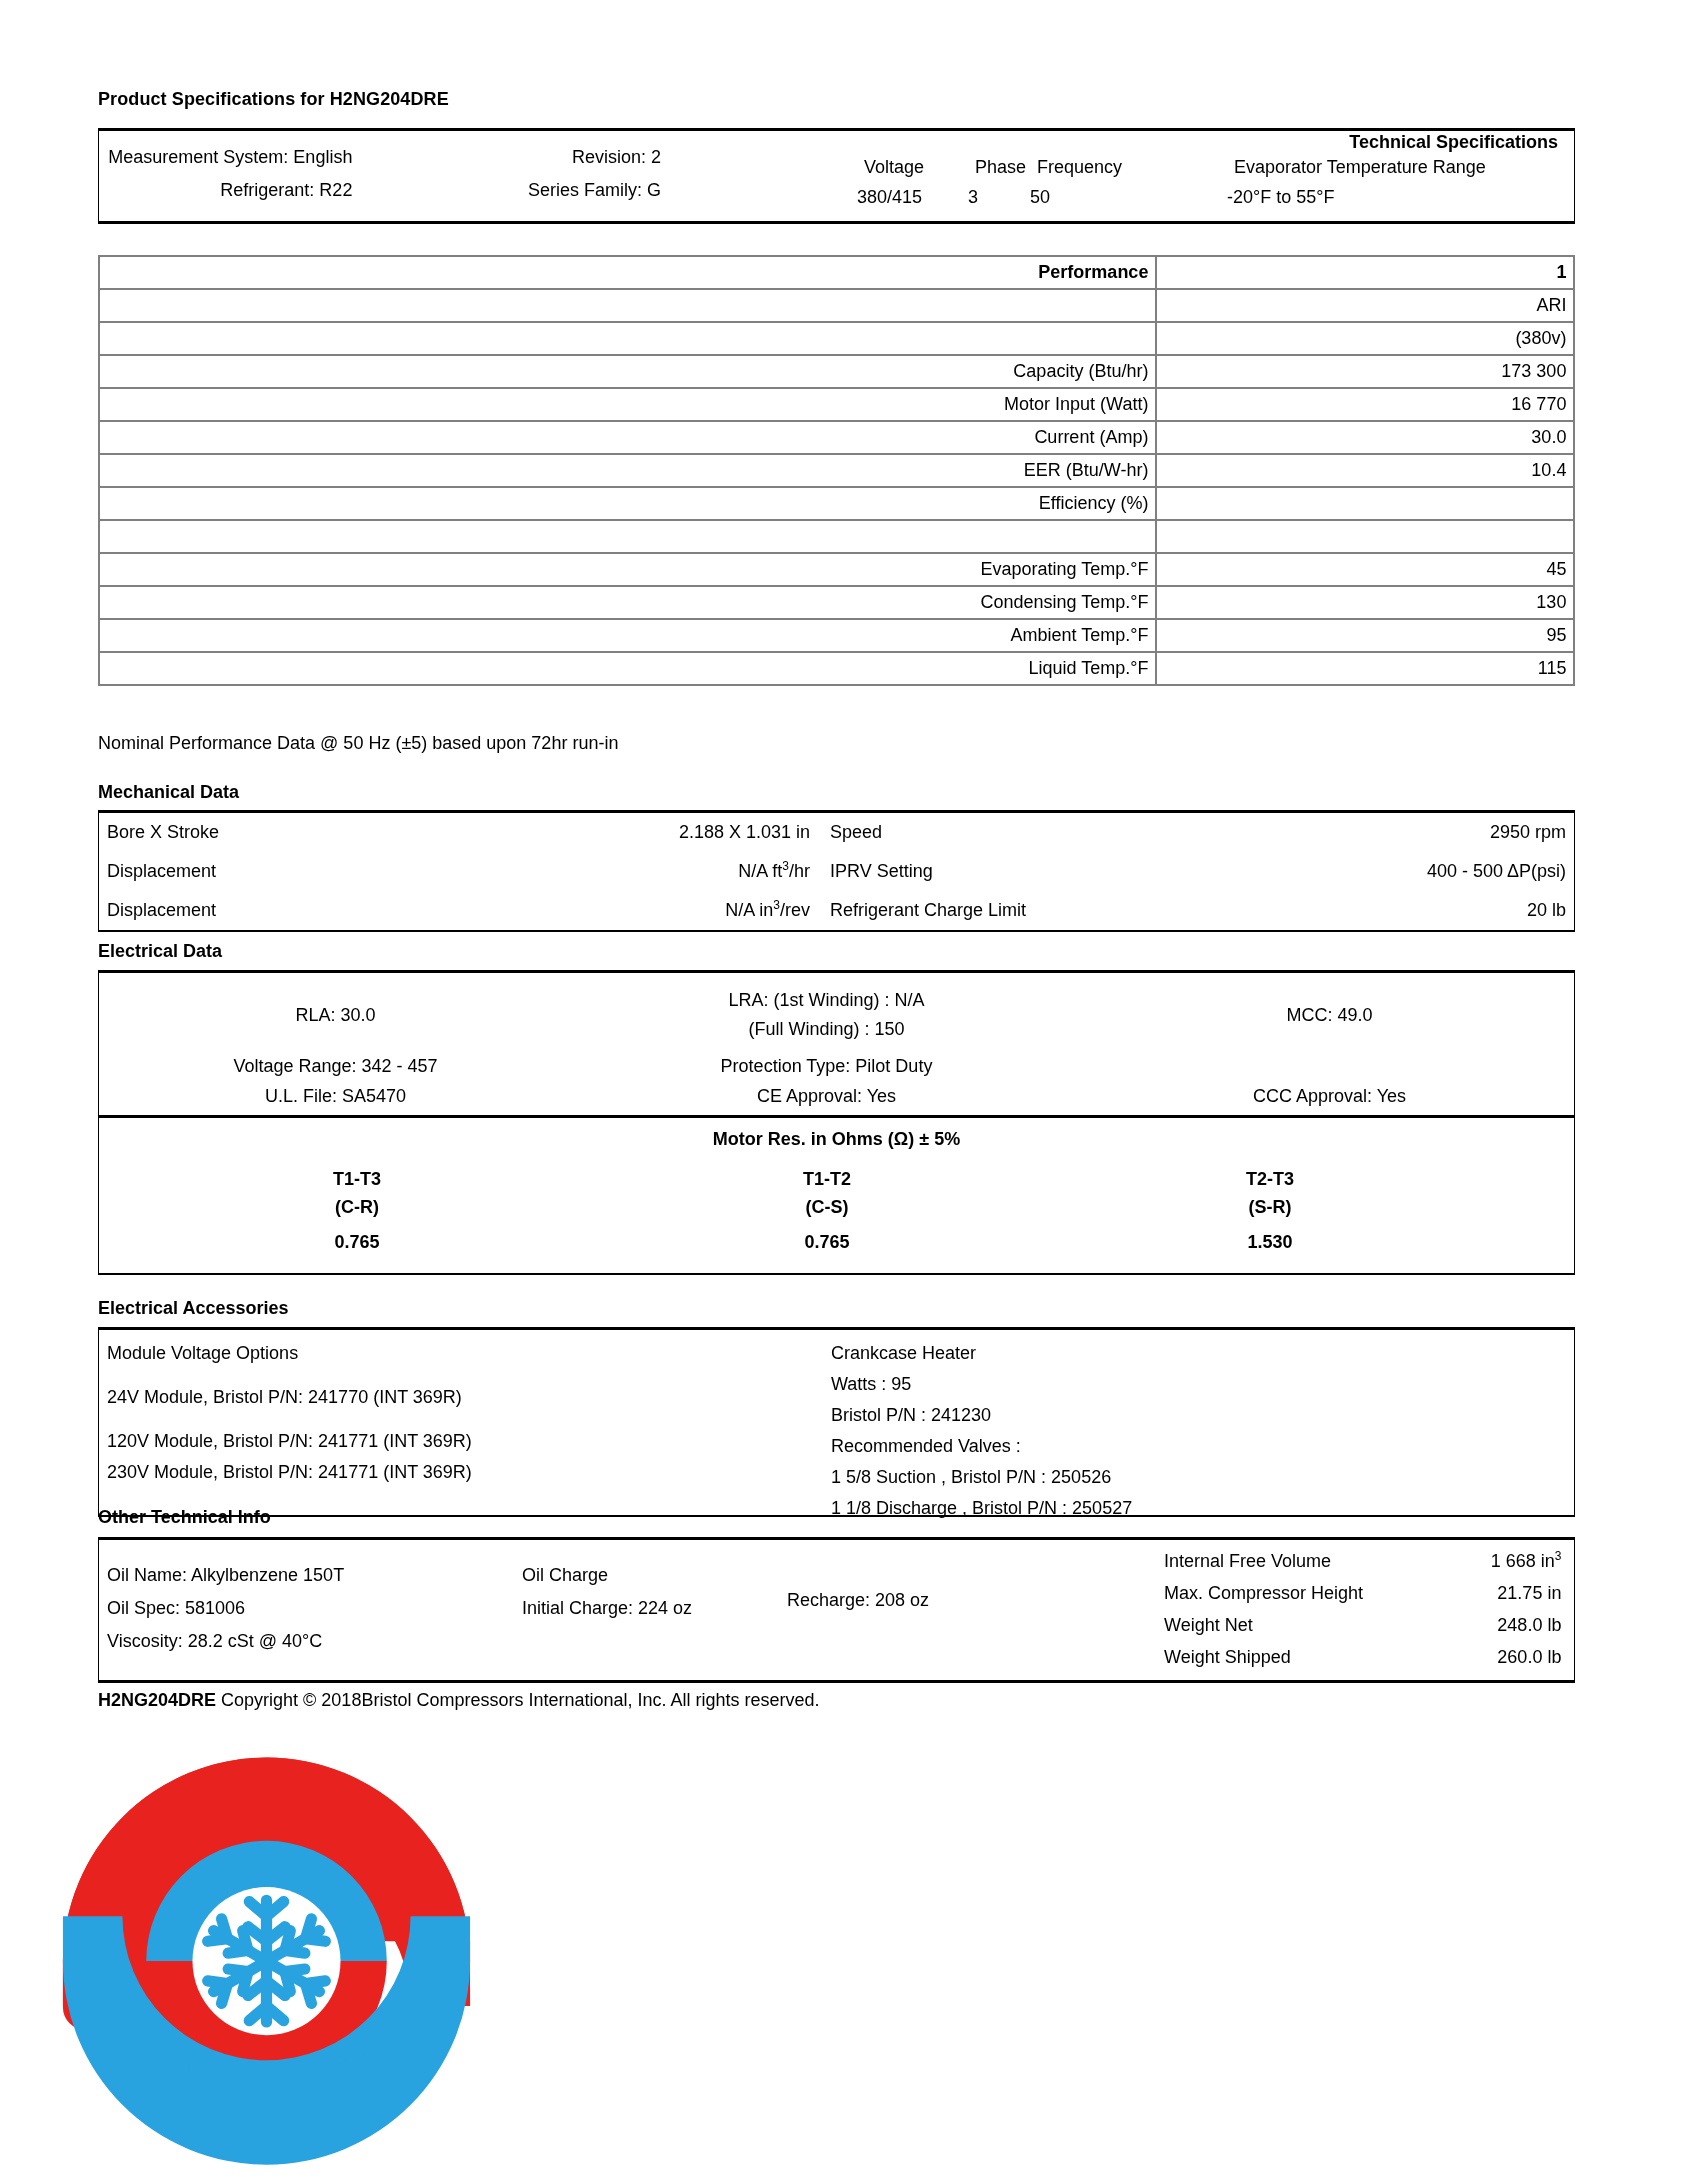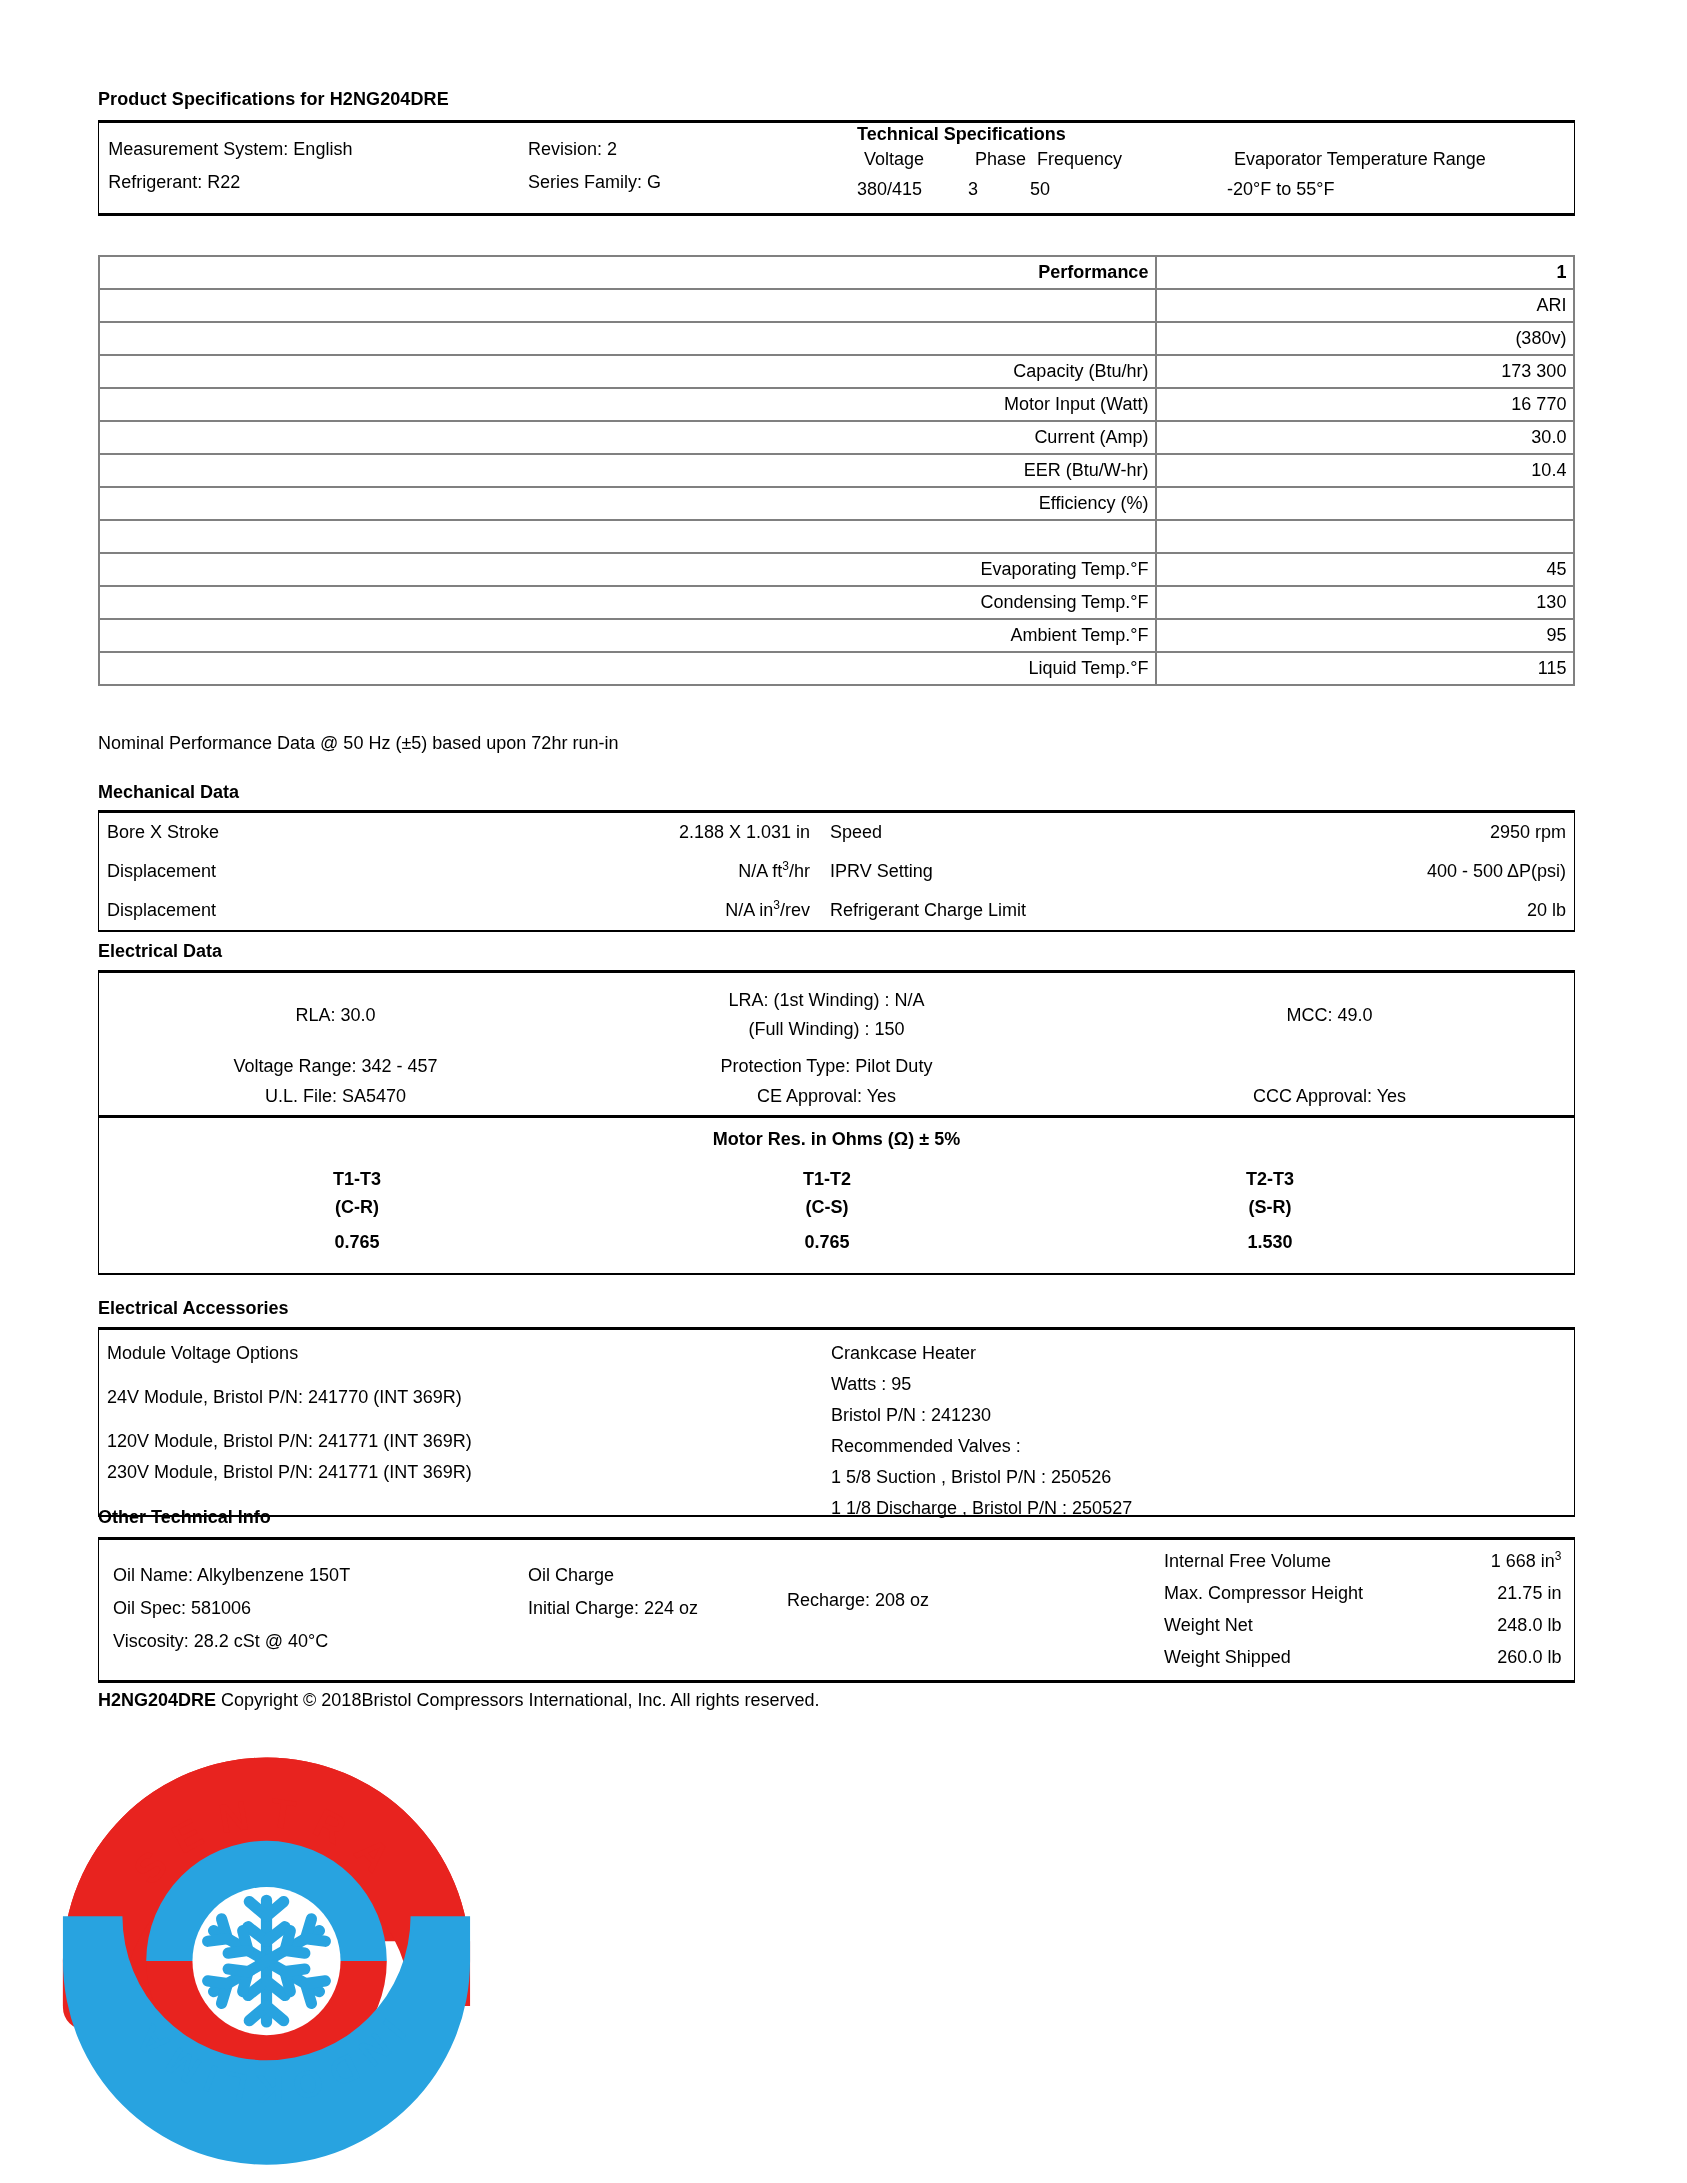--- a/index.html
+++ b/index.html
@@ -40,28 +40,29 @@
   .note {
     position: absolute;
     left: 98px;
     font-size: 18px;
   }
 
   
   .header-box {
     position: absolute;
     left: 98px;
-    top: 120px;
+    top: 128px;
     width: 1477px;
     height: 96px;
     border-top: 3.3px solid #000;
     border-bottom: 3.3px solid #000;
     border-left: 1.3px solid #000;
     border-right: 1.3px solid #000;
     box-sizing: border-box;
+    text-align: right;
   }
   .hdr-col-a { position: absolute; left: 9.3px;  top: 10px; font-size: 18px; line-height: 33px;}
   .hdr-col-b { position: absolute; left: 429px; top: 10px; font-size: 18px; line-height: 33px;}
   .hdr-col-c { position: absolute; left: 758px; top: 1.3px; font-size: 18px; }
   .hdr-col-c .ts-title { font-weight: bold; font-size: 18px; display:block; margin-bottom: 4px;}
   .ts-grid { position: relative; width: 701px; height: 53px; }
   .ts-cell { position: absolute; font-size: 18px; white-space: nowrap;}
   .ts-c1 { left: 0px; }
   .ts-c2 { left: 111px; }
   .ts-c3 { left: 173px; }
@@ -184,21 +185,21 @@
     height: 146px;
     border-top: 3.3px solid #000;
     border-bottom: 3.3px solid #000;
     border-left: 1.3px solid #000;
     border-right: 1.3px solid #000;
     box-sizing: border-box;
   }
   .oti-c1 { position:absolute; left: 8px;  top: 18.5px; font-size: 18px; }
   .oti-c2 { position:absolute; left: 423px; top: 18.5px; font-size: 18px; }
   .oti-c3 { position:absolute; left: 688px; top: 50px; font-size: 18px; }
-  .oti-c1 div, .oti-c2 div { height: 33px; line-height: 33px; white-space: nowrap; margin-left: 6px;}
+  .oti-c1 div, .oti-c2 div { height: 33px; line-height: 33px; white-space: nowrap;}
   .oti-r  { position:absolute; left: 913px; top: 5.3px; width: 552px; font-size: 18px; }
   .oti-r .r-row { position: relative; height: 32px; line-height: 32px; }
   .oti-r .r-lbl { position: absolute; left: 152px; }
   .oti-r .r-val { position: absolute; right: 2.6px; }
 
   
   .copyright {
     position: absolute;
     left: 98px;
     top: 1690px;

